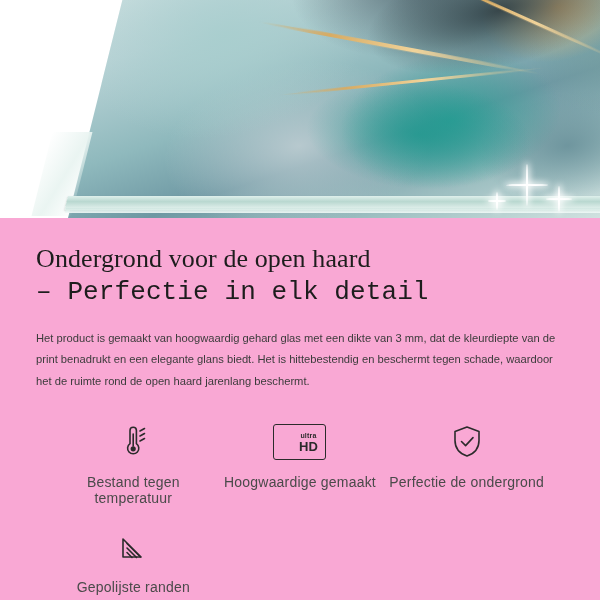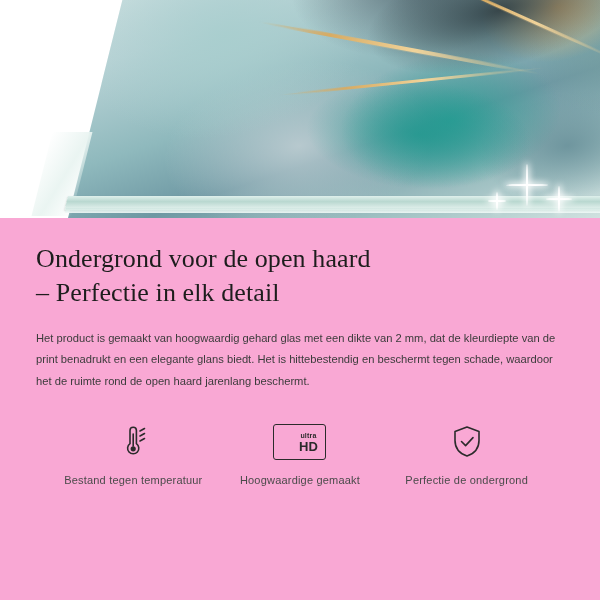--- a/index.html
+++ b/index.html
@@ -129,21 +129,21 @@
   }
   .headline {
     margin: 24px 0 0 0;
     font-family: "Liberation Serif", serif;
     font-size: 26px;
     line-height: 1.3;
     font-weight: 400;
     color: #1d1d1d;
     letter-spacing: 0.1px;
   }
-  .headline .l2 { display: block; }
+  .headline .l2 { display: block; font-family: Liberation Mono, monospace; }
   .body-copy {
     margin: 18px 0 0 0;
     font-size: 11.2px;
     line-height: 1.95;
     color: #3b3b3b;
     max-width: 528px;
   }
 
   
   .features {
@@ -160,21 +160,21 @@
     justify-content: flex-start;
   }
   .feature-icon {
     height: 46px;
     display: flex;
     align-items: center;
     justify-content: center;
   }
   .feature-label {
     margin-top: 9px;
-    font-size: 11px;
+    font-size: 14px;
     color: #4a4a4a;
     text-align: center;
     letter-spacing: 0.2px;
   }
   .ultrahd {
     width: 34px;
     height: 34px;
     border: 1.6px solid #2b2b2b;
     border-radius: 3px;
     display: flex;
@@ -207,21 +207,21 @@
     <div class="sparkle s2"></div>
     <div class="sparkle s3"></div>
   </div>
 
   <div class="content">
     <h1 class="headline">
       <span class="l1">Ondergrond voor de open haard</span>
       <span class="l2">– Perfectie in elk detail</span>
     </h1>
 
-    <p class="body-copy">Het product is gemaakt van hoogwaardig gehard glas met een dikte van 2 mm, dat de kleurdiepte van de print benadrukt en een elegante glans biedt. Het is hittebestendig en beschermt tegen schade, waardoor het de ruimte rond de open haard jarenlang beschermt.</p>
+    <p class="body-copy">Het product is gemaakt van hoogwaardig gehard glas met een dikte van 3 mm, dat de kleurdiepte van de print benadrukt en een elegante glans biedt. Het is hittebestendig en beschermt tegen schade, waardoor het de ruimte rond de open haard jarenlang beschermt.</p>
 
     <div class="features">
 
       <div class="feature">
         <div class="feature-icon">
           <svg width="44" height="44" viewBox="0 0 44 44" fill="none" stroke="#2b2b2b" stroke-width="1.6" stroke-linecap="round">
             <path d="M19 10.5a3.2 3.2 0 0 1 6.4 0v13.1a5.6 5.6 0 1 1-6.4 0z"></path>
             <line x1="22.2" y1="14" x2="22.2" y2="26"></line>
             <circle cx="22.2" cy="28.8" r="2.6" fill="#2b2b2b" stroke="none"></circle>
             <line x1="29" y1="11" x2="33.5" y2="8.5"></line>
@@ -246,17 +246,28 @@
         <div class="feature-icon">
           <svg width="44" height="44" viewBox="0 0 44 44" fill="none" stroke="#2b2b2b" stroke-width="1.6" stroke-linecap="round" stroke-linejoin="round">
             <path d="M22 7l12 4.4v9.1c0 7.6-5 13.1-12 15.5-7-2.4-12-7.9-12-15.5v-9.1z"></path>
             <polyline points="16.5,21.5 20.6,25.6 28,17.6"></polyline>
           </svg>
         </div>
         <div class="feature-label">Perfectie de ondergrond</div>
       </div>
 
 
+      <div class="feature">
+        <div class="feature-icon">
+          <svg width="44" height="44" viewBox="0 0 44 44" fill="none" stroke="#2b2b2b" stroke-width="1.6" stroke-linejoin="round" stroke-linecap="round">
+            <path d="M12 32V14l18 18z"></path>
+            <line x1="16" y1="27.5" x2="21" y2="32.5"></line>
+            <line x1="16" y1="23" x2="25.5" y2="32.5"></line>
+            <line x1="16" y1="18.5" x2="29.5" y2="32"></line>
+          </svg>
+        </div>
+        <div class="feature-label">Gepolijste randen</div>
+      </div>
 
 
     </div>
   </div>
 </div>
 
 </body></html>

